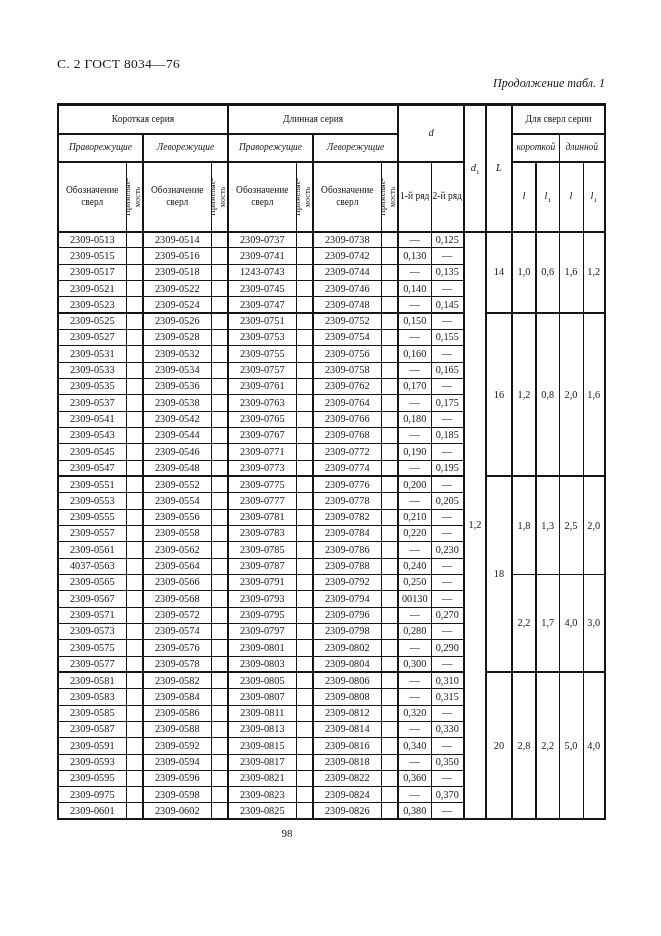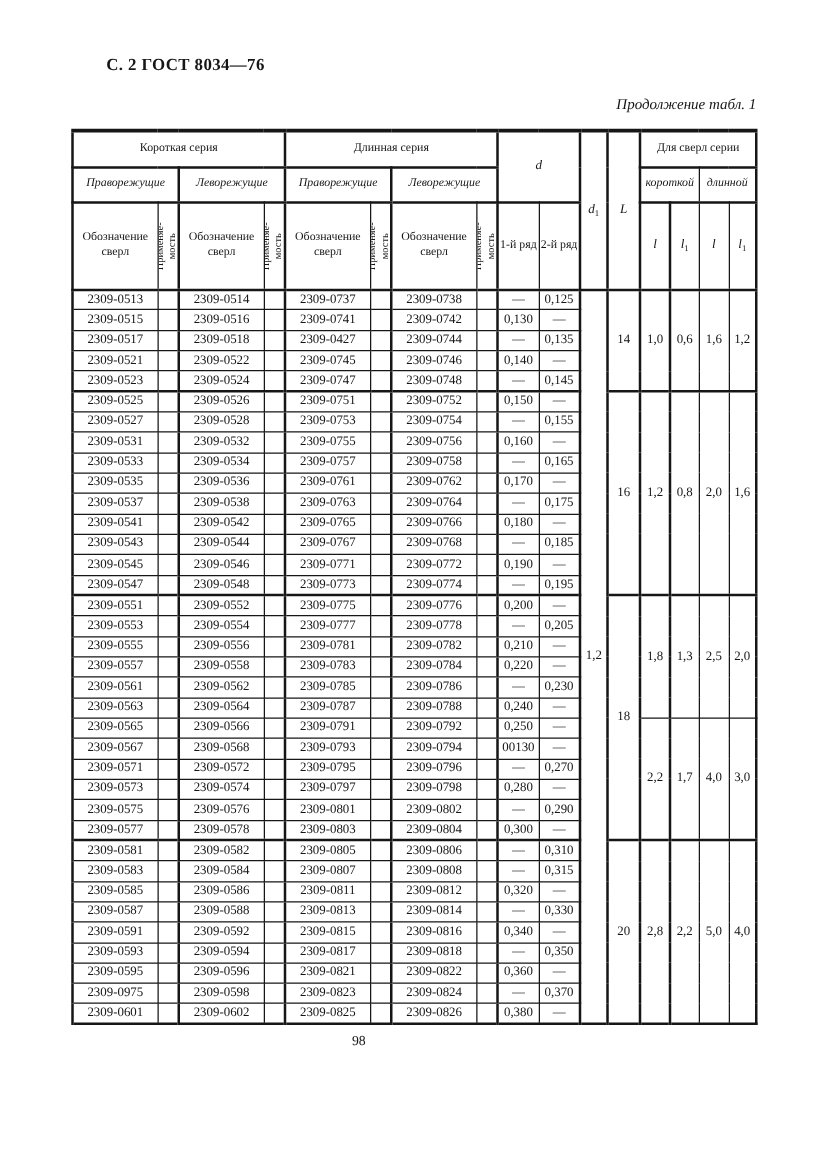--- a/index.html
+++ b/index.html
@@ -5,24 +5,23 @@
   html,body { margin:0; padding:0; }
   body {
     width:661px; height:936px;
     background:#ffffff;
     font-family:"Liberation Serif","DejaVu Serif",serif;
     color:#161616;
   }
   .page { position:relative; width:661px; height:936px; overflow:hidden; }
 
   .page-title {
-    position:absolute; left:57px; top:44px;
-    font-size:13.5px; font-weight:bold; letter-spacing:0.3px;
+    position:absolute; left:57px; top:56px;
+    font-size:13.5px; font-weight:normal; letter-spacing:0.3px;
     white-space:nowrap;
-    margin-left:28px;
   }
   .continuation {
     position:absolute; right:56px; top:76px;
     font-size:12px; font-style:italic; white-space:nowrap;text-align:center;
   }
   .units {
     position:absolute; left:0; top:89px; width:661px;
     text-align:center; font-size:11px;
   }
   .page-number {
@@ -180,21 +179,21 @@
           <td class="des bl2">2309-0742</td>
           <td class="prim bl1"></td>
           <td class="dval bl2">0,130</td>
           <td class="dval bl1">—</td>
         </tr>
         <tr>
           <td class="des bl2">2309-0517</td>
           <td class="prim bl1"></td>
           <td class="des bl2">2309-0518</td>
           <td class="prim bl1"></td>
-          <td class="des bl2">2309-0427</td>
+          <td class="des bl2">1243-0743</td>
           <td class="prim bl1"></td>
           <td class="des bl2">2309-0744</td>
           <td class="prim bl1"></td>
           <td class="dval bl2">—</td>
           <td class="dval bl1">0,135</td>
         </tr>
         <tr>
           <td class="des bl2">2309-0521</td>
           <td class="prim bl1"></td>
           <td class="des bl2">2309-0522</td>
@@ -402,21 +401,21 @@
           <td class="des bl2">2309-0562</td>
           <td class="prim bl1"></td>
           <td class="des bl2">2309-0785</td>
           <td class="prim bl1"></td>
           <td class="des bl2">2309-0786</td>
           <td class="prim bl1"></td>
           <td class="dval bl2">—</td>
           <td class="dval bl1">0,230</td>
         </tr>
         <tr>
-          <td class="des bl2">2309-0563</td>
+          <td class="des bl2">4037-0563</td>
           <td class="prim bl1"></td>
           <td class="des bl2">2309-0564</td>
           <td class="prim bl1"></td>
           <td class="des bl2">2309-0787</td>
           <td class="prim bl1"></td>
           <td class="des bl2">2309-0788</td>
           <td class="prim bl1"></td>
           <td class="dval bl2">0,240</td>
           <td class="dval bl1">—</td>
         </tr>

